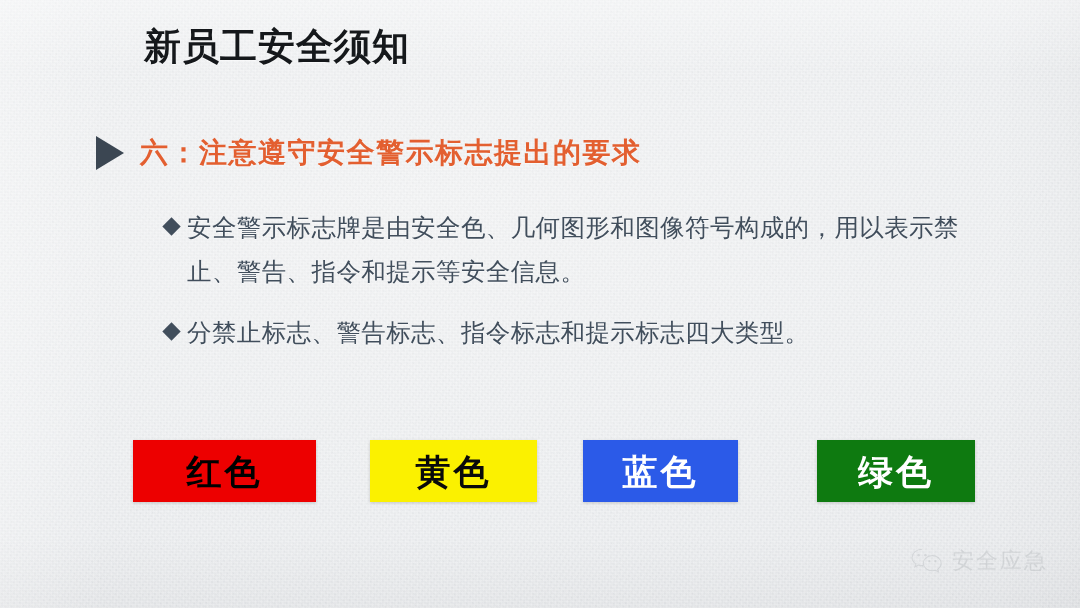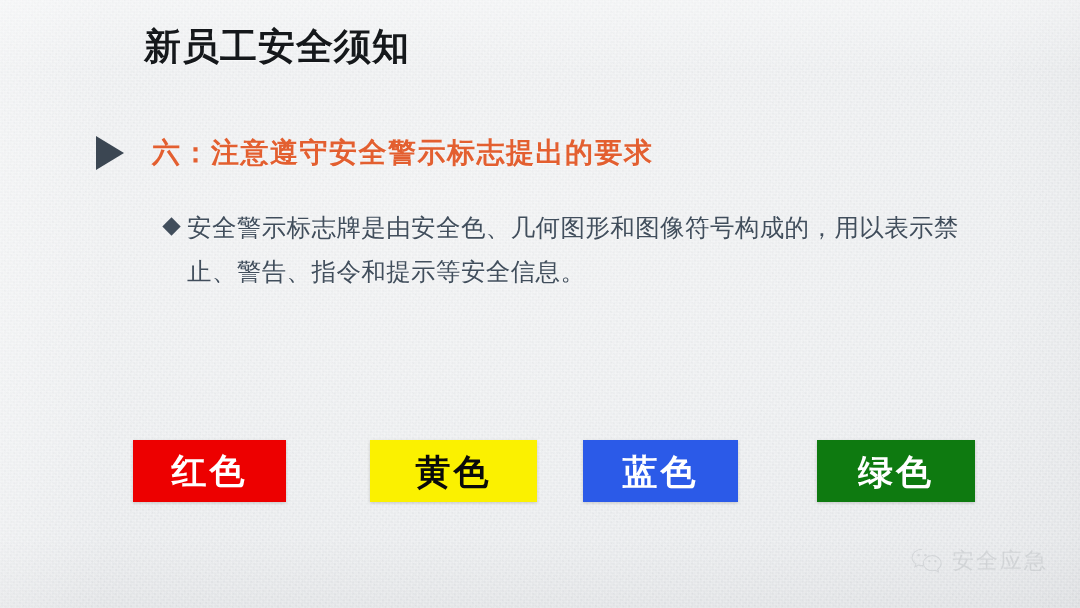--- a/index.html
+++ b/index.html
@@ -68,21 +68,21 @@
     text-shadow: 0 1px 0 rgba(255,255,255,0.55);
   }
 
   
   .section-heading {
     position: absolute;
     left: 96px;
     top: 134px;
     display: flex;
     align-items: center;
-    gap: 28px;
+    gap: 16px;
   }
   .tri-bullet {
     width: 0;
     height: 0;
     border-top: 17px solid transparent;
     border-bottom: 17px solid transparent;
     border-left: 28px solid #3b4652;
     flex: 0 0 auto;
   }
   .section-heading-text {
@@ -142,21 +142,21 @@
     display: flex;
     align-items: center;
     justify-content: center;
     font-size: 35px;
     font-weight: bold;
     letter-spacing: 3px;
     box-shadow: 0 1px 3px rgba(0,0,0,0.18);
   }
   .swatch span { display: block; line-height: 1; }
 
-  .swatch-red    { left: 0px;   width: 153px; background: #ED0000; color: #ffffff; font-family: Liberation Serif, serif; }
+  .swatch-red    { left: 0px;   width: 183px; background: #ED0000; color: #000000; }
   .swatch-yellow { left: 237px; width: 167px; background: #FBF100; color: #0a0a0a; }
   .swatch-blue   { left: 450px; width: 155px; background: #2B5AE8; color: #ffffff; }
   .swatch-green  { left: 684px; width: 158px; background: #0E7A10; color: #ffffff; }
 
   
   .watermark {
     position: absolute;
     right: 56px;
     bottom: 32px;
     display: flex;
@@ -186,20 +186,24 @@
     </div>
 
     <div class="bullets">
 
       <div class="bullet-row">
         <div class="diamond-bullet"></div>
         <div class="bullet-text">安全警示标志牌是由安全色、几何图形和图像符号构成的，用以表示禁止、警告、指令和提示等安全信息。</div>
       </div>
 
 
+      <div class="bullet-row">
+        <div class="diamond-bullet"></div>
+        <div class="bullet-text">分禁止标志、警告标志、指令标志和提示标志四大类型。</div>
+      </div>
 
     </div>
 
     <div class="swatches">
       <div class="swatch swatch-red">
         <span>红色</span>
       </div>
       <div class="swatch swatch-yellow">
         <span>黄色</span>
       </div>

